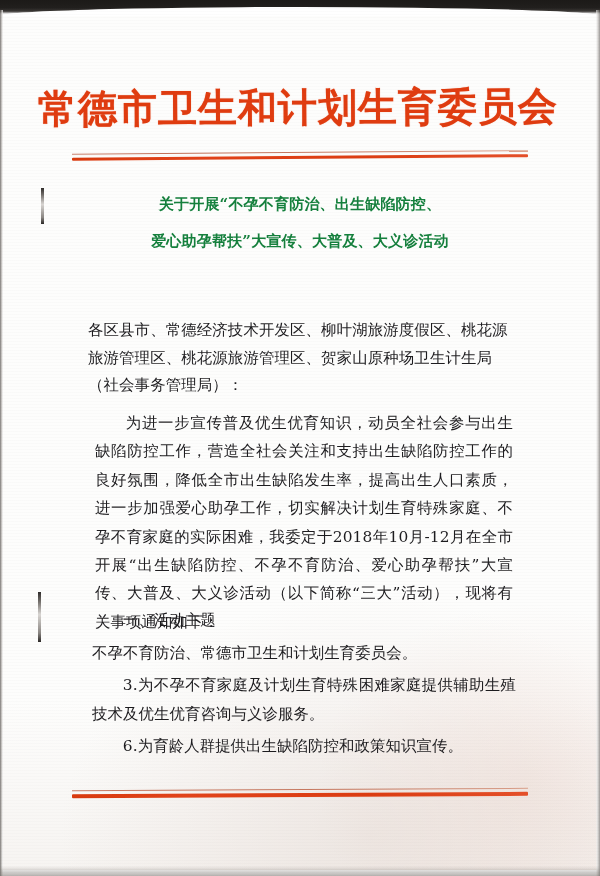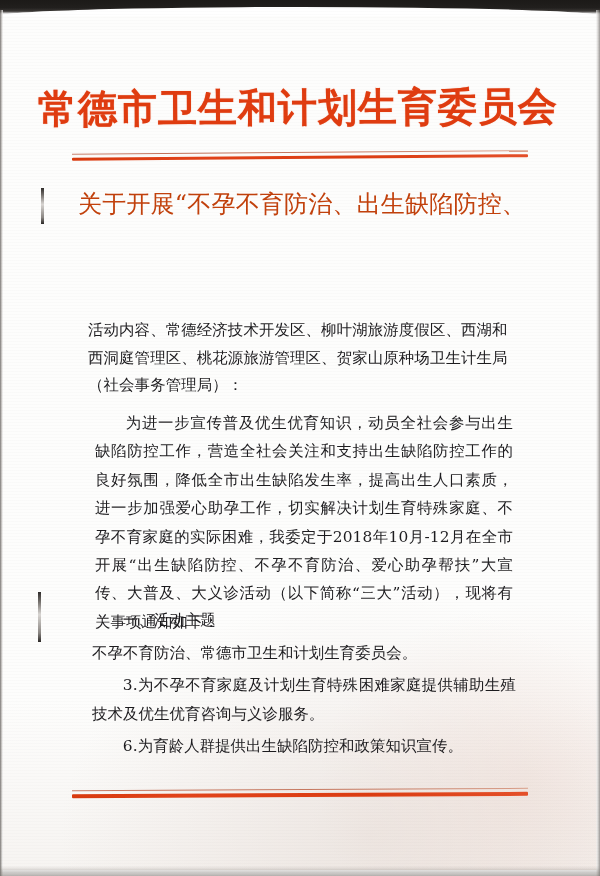--- a/index.html
+++ b/index.html
@@ -122,24 +122,24 @@
   .tick-1 { left: 41px; top: 188px; height: 36px; }
   .tick-2 { left: 38px; top: 592px; height: 50px; }
 
   
   .doc-title {
     position: absolute;
     top: 186px; left: 78px;
     width: 444px;
     text-align: center;
     font-family: "DejaVu Serif", "Liberation Serif", serif;
-    font-weight: normal;
-    font-size: 24px;
+    font-weight: bold;
+    font-size: 15px;
     line-height: 37px;
-    color: #c2410c;
+    color: #15803d;
     letter-spacing: .2px;
   }
   .doc-title .tline { display: block; white-space: nowrap; }
   .doc-title .tline-3 { letter-spacing: 1px; }
 
   .recipient {
     position: absolute;
     top: 317px; left: 88px;
     width: 430px;
     font-family: "DejaVu Serif", "Liberation Serif", serif;
@@ -208,23 +208,24 @@
     <div class="rule-thin"></div>
     <div class="rule-gap"></div>
     <div class="rule-thick"></div>
   </div>
 
   <div class="tick tick-1"></div>
   <div class="tick tick-2"></div>
 
   <div class="doc-title">
     <span class="tline tline-1">关于开展“不孕不育防治、出生缺陷防控、</span>
-  </div>
-
-  <div class="recipient">活动内容、常德经济技术开发区、柳叶湖旅游度假区、西湖和西洞庭管理区、桃花源旅游管理区、贺家山原种场卫生计生局（社会事务管理局）：</div>
+    <span class="tline tline-2">爱心助孕帮扶”大宣传、大普及、大义诊活动</span>
+  </div>
+
+  <div class="recipient">各区县市、常德经济技术开发区、柳叶湖旅游度假区、桃花源旅游管理区、桃花源旅游管理区、贺家山原种场卫生计生局（社会事务管理局）：</div>
 
   <div class="body-block">
     <p class="indent-2">为进一步宣传普及优生优育知识，动员全社会参与出生缺陷防控工作，营造全社会关注和支持出生缺陷防控工作的良好氛围，降低全市出生缺陷发生率，提高出生人口素质，进一步加强爱心助孕工作，切实解决计划生育特殊家庭、不孕不育家庭的实际困难，我委定于2018年10月-12月在全市开展“出生缺陷防控、不孕不育防治、爱心助孕帮扶”大宣传、大普及、大义诊活动（以下简称“三大”活动），现将有关事项通知如下：</p>
   </div>
 
   <div class="section-list">
     <p class="indent-2">一、活动主题</p>
     <p>不孕不育防治、常德市卫生和计划生育委员会。</p>
     <p class="indent-2">3.为不孕不育家庭及计划生育特殊困难家庭提供辅助生殖技术及优生优育咨询与义诊服务。</p>
     <p class="indent-2">6.为育龄人群提供出生缺陷防控和政策知识宣传。</p>

